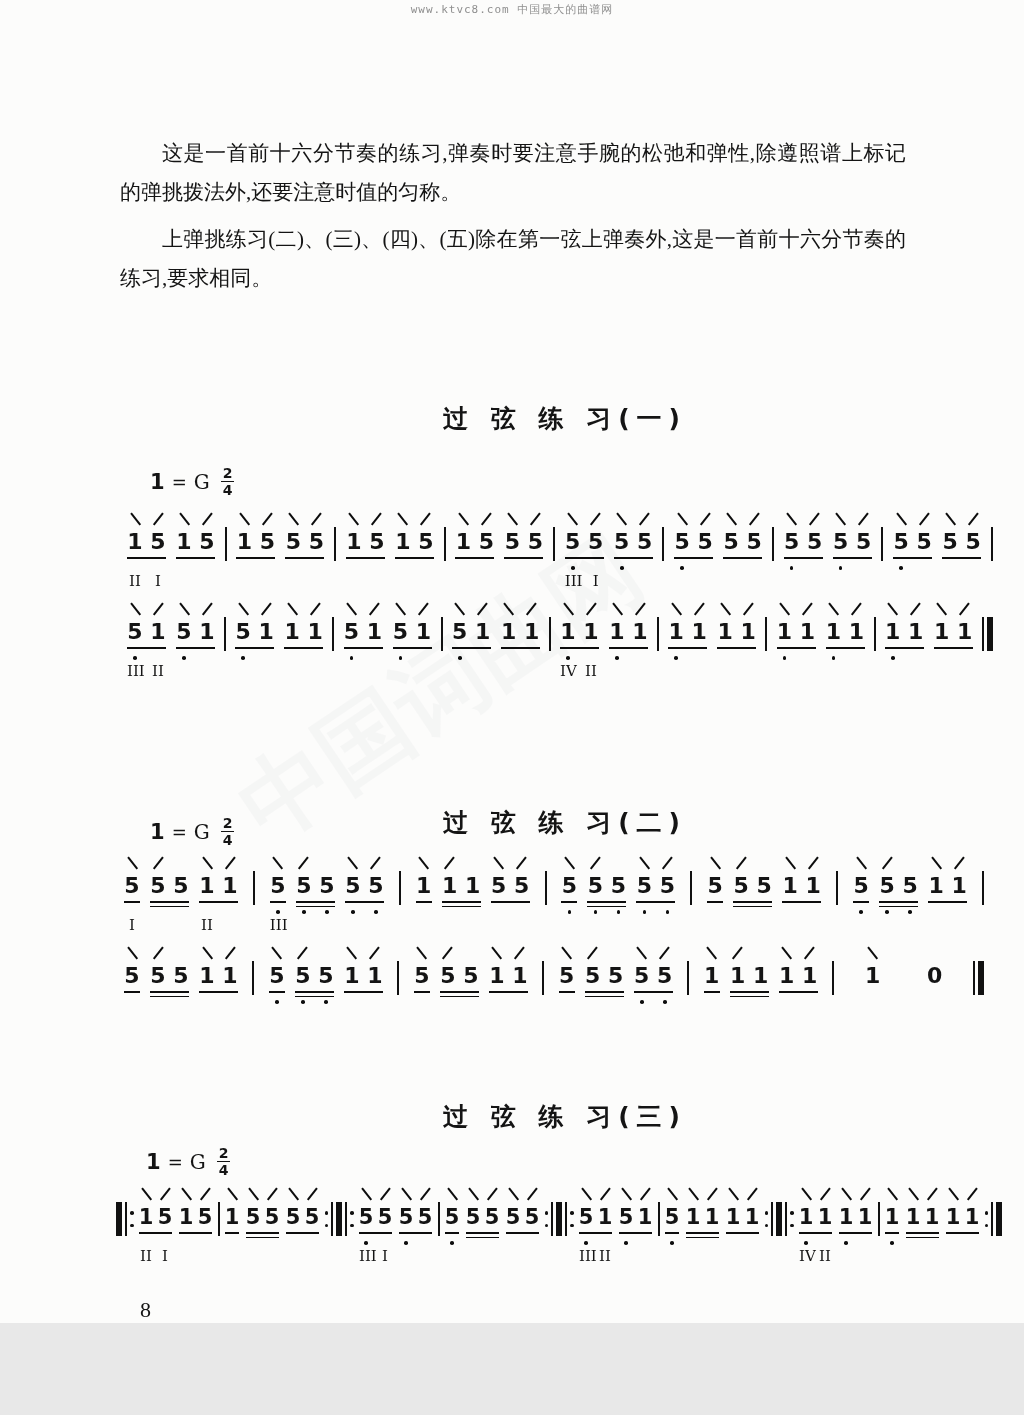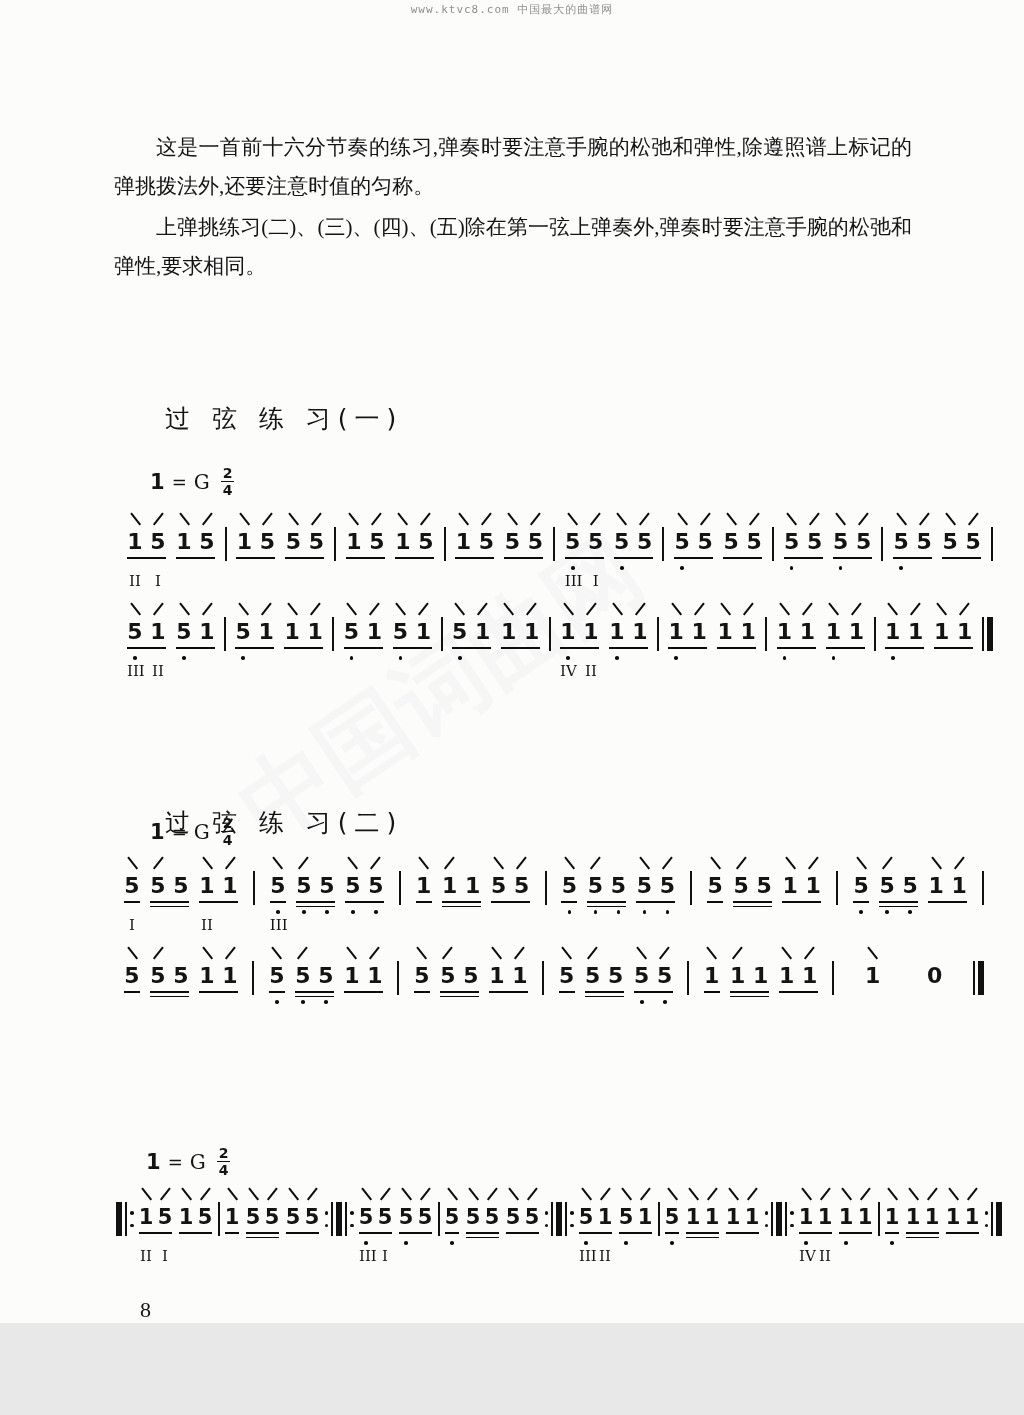--- a/index.html
+++ b/index.html
@@ -6,25 +6,25 @@
   .page{position:relative;width:1024px;height:1323px;background:#fcfcfb;margin:0 auto;
         font-family:"Liberation Serif",serif;color:#141414;overflow:hidden;}
   .abs{position:absolute;}
 
   .wm-top{top:2px;left:0;width:100%;text-align:center;font-family:"DejaVu Sans Mono",monospace;
           font-size:11px;color:#8f8f8f;letter-spacing:1px;}
   .wm-center{top:560px;left:190px;width:700px;transform:rotate(-34deg);
              font-size:92px;color:#9aa0a8;opacity:0.06;font-weight:bold;pointer-events:none;}
 
   .paras{top:126px;left:112px;width:802px;}
-  .paras p{margin:2px;text-indent:2em;font-size:21px;line-height:39px;text-align:justify;
+  .paras p{margin:8px;text-indent:2em;font-size:21px;line-height:39px;text-align:justify;
            font-family:"Liberation Serif","DejaVu Serif",serif;}
 
-  .ex-title{left:165px;width:800px;text-align:left;font-family:"DejaVu Sans",sans-serif;
-            font-weight:normal;font-size:25px;letter-spacing:7px;}
+  .ex-title{left:165px;width:800px;text-align:center;font-family:"DejaVu Sans",sans-serif;
+            font-weight:bold;font-size:25px;letter-spacing:7px;}
 
   .keysig{font-family:"DejaVu Sans",sans-serif;font-size:20px;display:flex;align-items:center;gap:7px;}
   .keysig .one{font-weight:bold;font-size:21px;}
   .keysig .eq{font-size:18px;}
   .keysig .tonic{font-family:"DejaVu Serif",serif;font-size:20px;}
   .frac{display:inline-flex;flex-direction:column;align-items:center;line-height:1;margin-left:4px;}
   .frac .fn{font-weight:bold;font-size:14px;border-bottom:1.6px solid #141414;padding:0 2px 1px;}
   .frac .fd{font-weight:bold;font-size:14px;padding-top:1px;}
 
   .mline{display:flex;align-items:flex-start;justify-content:space-between;}
@@ -64,21 +64,21 @@
 </head>
 <body>
 
 <div class="page">
 
   <div class="abs wm-top">www.ktvc8.com 中国最大的曲谱网</div>
   <div class="abs wm-center">中国词曲网</div>
 
   <div class="abs paras">
     <p>这是一首前十六分节奏的练习,弹奏时要注意手腕的松弛和弹性,除遵照谱上标记的弹挑拨法外,还要注意时值的匀称。</p>
-    <p>上弹挑练习(二)、(三)、(四)、(五)除在第一弦上弹奏外,弹奏时要注意手腕的松弛和弹性,要求相同。</p>
+    <p>上弹挑练习(二)、(三)、(四)、(五)除在第一弦上弹奏外,这是一首前十六分节奏的练习,要求相同。</p>
   </div>
 
   <div class="abs ex-title" style="top:402px;">过 弦 练 习(一)</div>
   <div class="abs keysig" style="top:466px;left:150px;">
     <span class="one">1</span>
     <span class="eq">=</span>
     <span class="tonic">G</span>
     <span class="frac">
       <span class="fn">2</span>
       <span class="fd">4</span>
@@ -1999,20 +1999,21 @@
             <div class="lcell"></div>
           </div>
         </div>
       </div>
       <div class="barg">
         <div class="b-thin"></div>
         <div class="b-thick"></div>
       </div>
     </div>
 
+  <div class="abs ex-title" style="top:1100px;">过 弦 练 习(三)</div>
   <div class="abs keysig" style="top:1146px;left:146px;">
     <span class="one">1</span>
     <span class="eq">=</span>
     <span class="tonic">G</span>
     <span class="frac">
       <span class="fn">2</span>
       <span class="fd">4</span>
     </span>
   </div>
   <div class="abs mline compact" style="top:1186px;left:116px;width:886px;">

